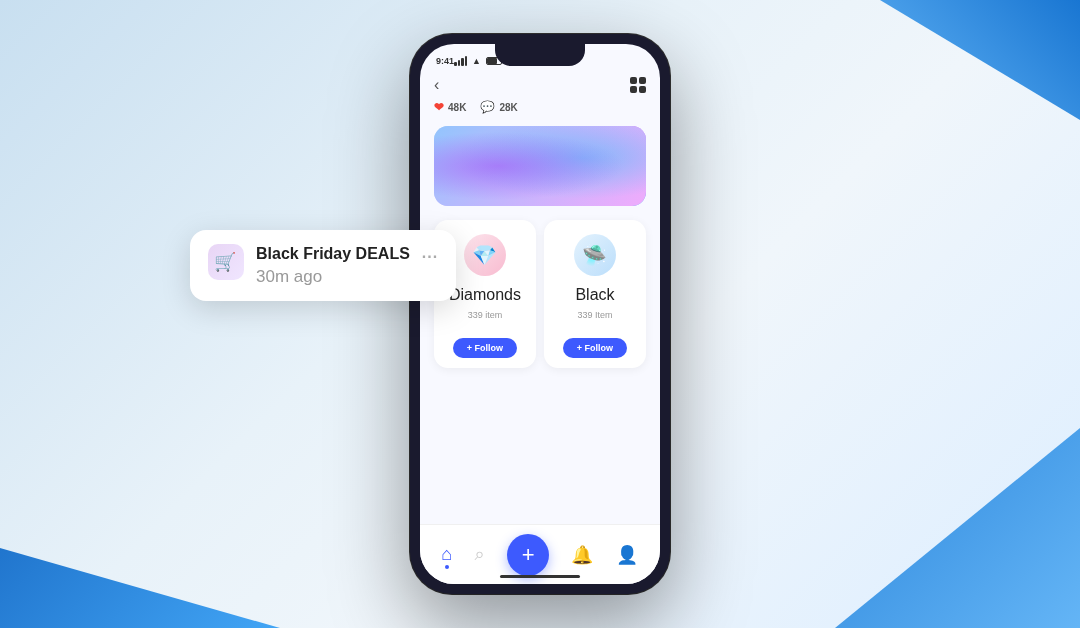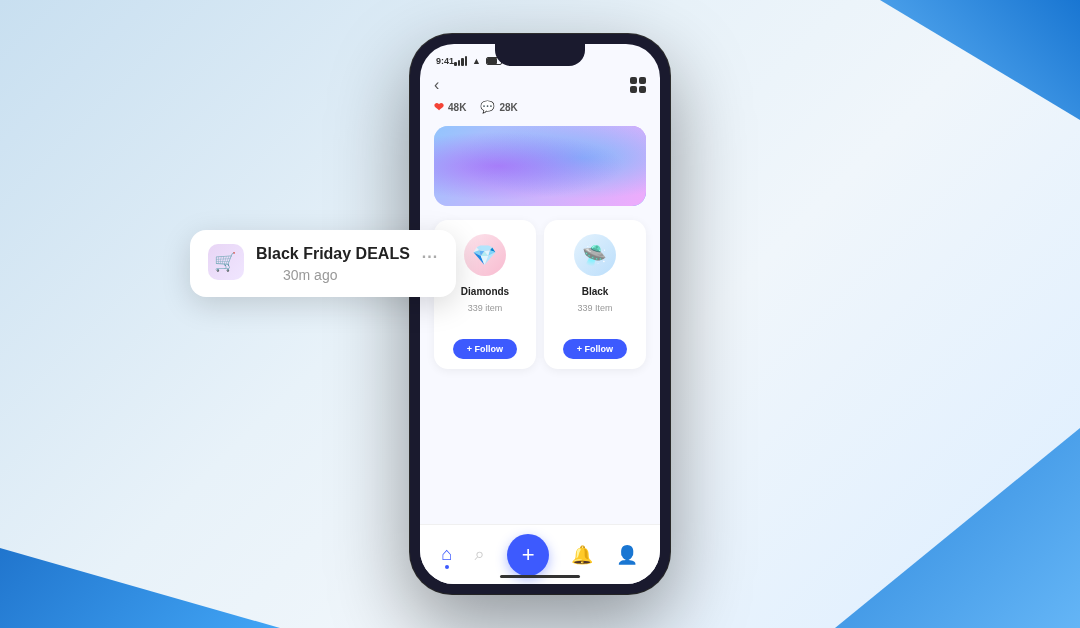--- a/index.html
+++ b/index.html
@@ -79,24 +79,23 @@
       flex-shrink: 0;
     }
     .notif-content { flex: 1; }
     .notif-title {
       font-size: 16px;
       font-weight: 800;
       color: #222;
       line-height: 1.3;
     }
     .notif-time {
-      font-size: 14px;
+      font-size: 17px;
       color: #999;
       margin-top: 2px;
-      margin-left: 27px;
     }
     .notif-dots {
       font-size: 16px;
       color: #aaa;
       font-weight: bold;
       letter-spacing: 1px;
     }
 
     
     .phone-container {
@@ -261,41 +260,41 @@
       font-size: 20px;
       margin-bottom: 4px;
     }
     .diamond-circle {
       background: linear-gradient(135deg, #fce4ec, #f8bbd0);
     }
     .plane-circle {
       background: linear-gradient(135deg, #e3f2fd, #bbdefb);
     }
     .card-name {
-      font-size: 10px;
-      font-weight: 700;
+      font-size: 16px;
+      font-weight: 400;
       color: #222;
     }
     .card-count {
       font-size: 9px;
       color: #999;
     }
     .follow-btn {
       background: #3d5afe;
       color: white;
       border: none;
       border-radius: 20px;
       padding: 5px 14px;
       font-size: 9px;
       font-weight: 700;
       cursor: pointer;
       display: flex;
       align-items: center;
       gap: 3px;
-      margin-top: 20px;
+      margin-top: 12px;
     }
 
     
     .bottom-nav {
       position: absolute;
       bottom: 0;
       left: 0;
       right: 0;
       height: 60px;
       background: white;

